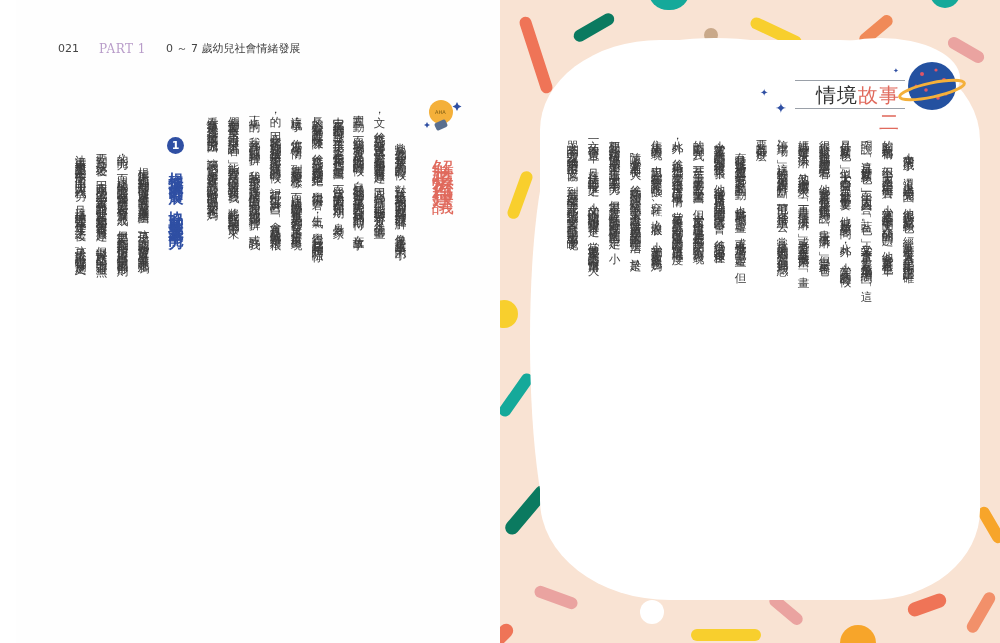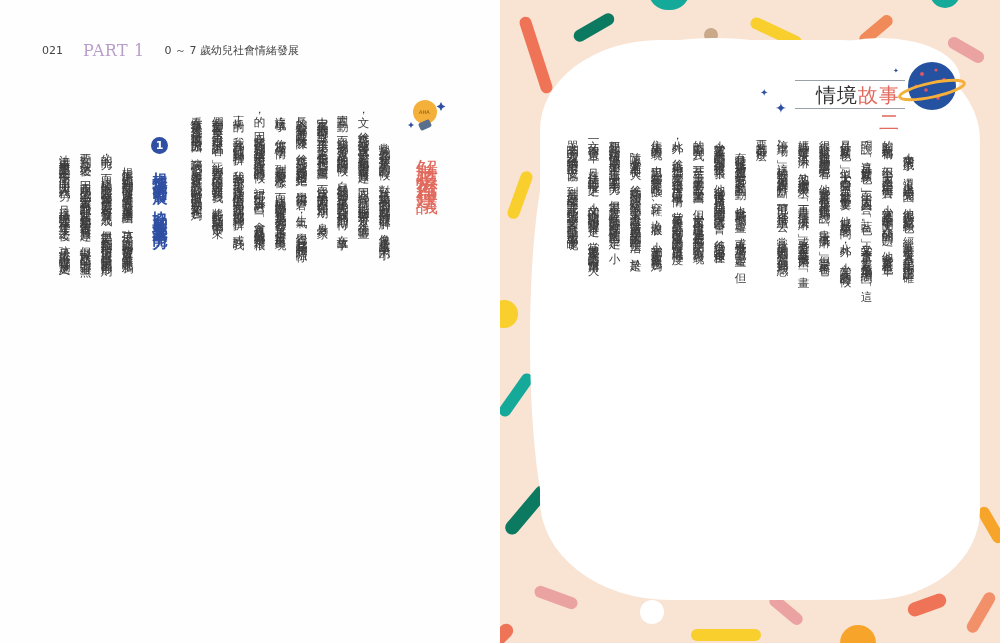--- a/index.html
+++ b/index.html
@@ -1,20 +1,20 @@
 <!DOCTYPE html>
 <html><head>
 <meta charset="utf-8">
 <style>
   html, body { margin:0; padding:0; }
   body { width:1000px; height:643px; position:relative; overflow:hidden; background:#ffffff; font-family:"DejaVu Serif", serif; }
-  .page-left { position:absolute; left:0; top:0; width:500px; height:643px; background:#fefefe; }
+  .page-left { position:absolute; left:16px; top:0; width:500px; height:643px; background:#fefefe; }
   .page-right { position:absolute; left:500px; top:0; width:500px; height:643px; background:#f9e3d3; overflow:hidden; }
   .header { position:absolute; left:42px; top:41px; font-family:"DejaVu Sans", sans-serif; font-size:11px; color:#444; display:flex; align-items:center; gap:20px; }
-  .header .part { font-family:"DejaVu Serif", serif; color:#b89cc9; font-size:16px; letter-spacing:0.5px; }
+  .header .part { font-family:"DejaVu Serif", serif; color:#b89cc9; font-size:12px; letter-spacing:0.5px; }
   .vcol { position:absolute; writing-mode:vertical-rl; text-orientation:upright; font-size:11.6px; line-height:1; letter-spacing:2.2px; color:#3a3a3a; white-space:nowrap; }
   .title-v { position:absolute; writing-mode:vertical-rl; text-orientation:upright; font-family:"DejaVu Serif", serif; font-size:22px; color:#e06a5d; letter-spacing:4px; }
   .subhead { position:absolute; writing-mode:vertical-rl; text-orientation:upright; font-family:"DejaVu Sans", sans-serif; font-weight:bold; font-size:15px; color:#2f4fa3; letter-spacing:3px; }
   .num-badge { position:absolute; width:17px; height:17px; border-radius:50%; background:#2f4fa3; color:#fff; font-family:"DejaVu Sans", sans-serif; font-size:11px; font-weight:bold; display:flex; align-items:center; justify-content:center; }
   .cloud { position:absolute; background:#ffffff; }
   .sprinkle { position:absolute; border-radius:8px; }
   .dot { position:absolute; border-radius:50%; }
   .story-title { position:absolute; left:800px; top:82px; width:100px; text-align:right; font-family:"DejaVu Sans", sans-serif; font-size:20px; font-weight:normal; letter-spacing:1px; }
   .story-line { position:absolute; left:795px; width:110px; height:1px; background:#9aa0a8; }
   .rcol { position:absolute; writing-mode:vertical-rl; text-orientation:upright; font-family:"DejaVu Sans", sans-serif; font-size:11.6px; line-height:1; letter-spacing:2.3px; color:#3a3a3a; white-space:nowrap; }

